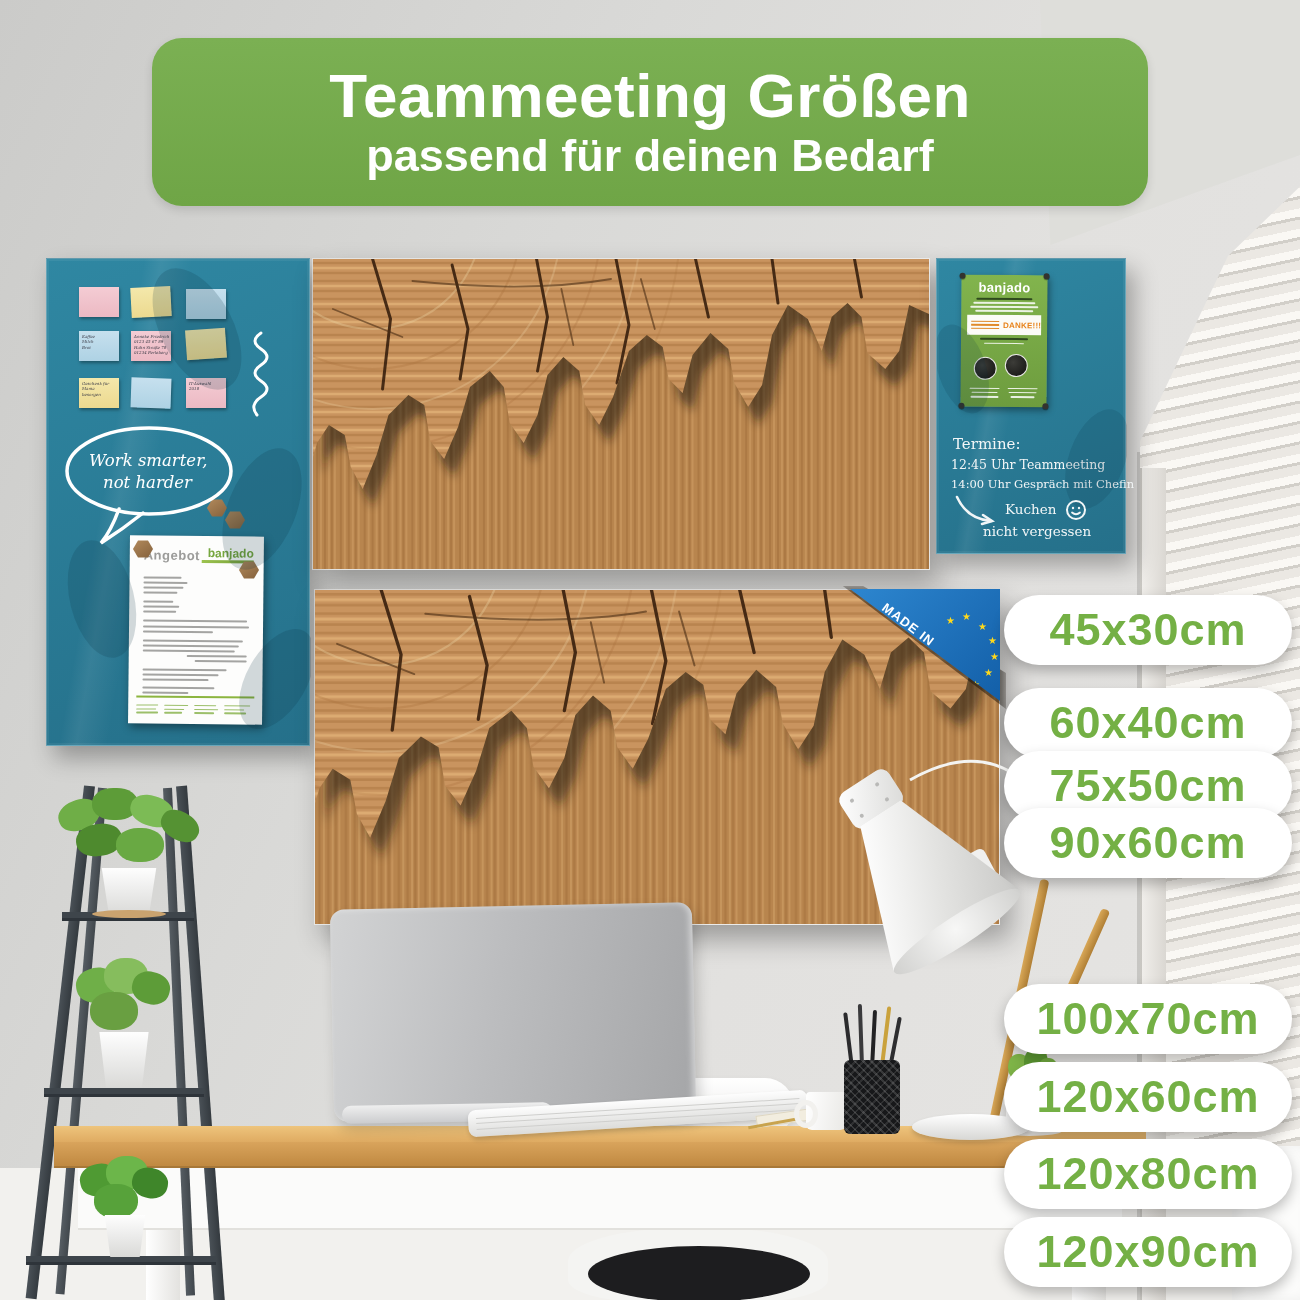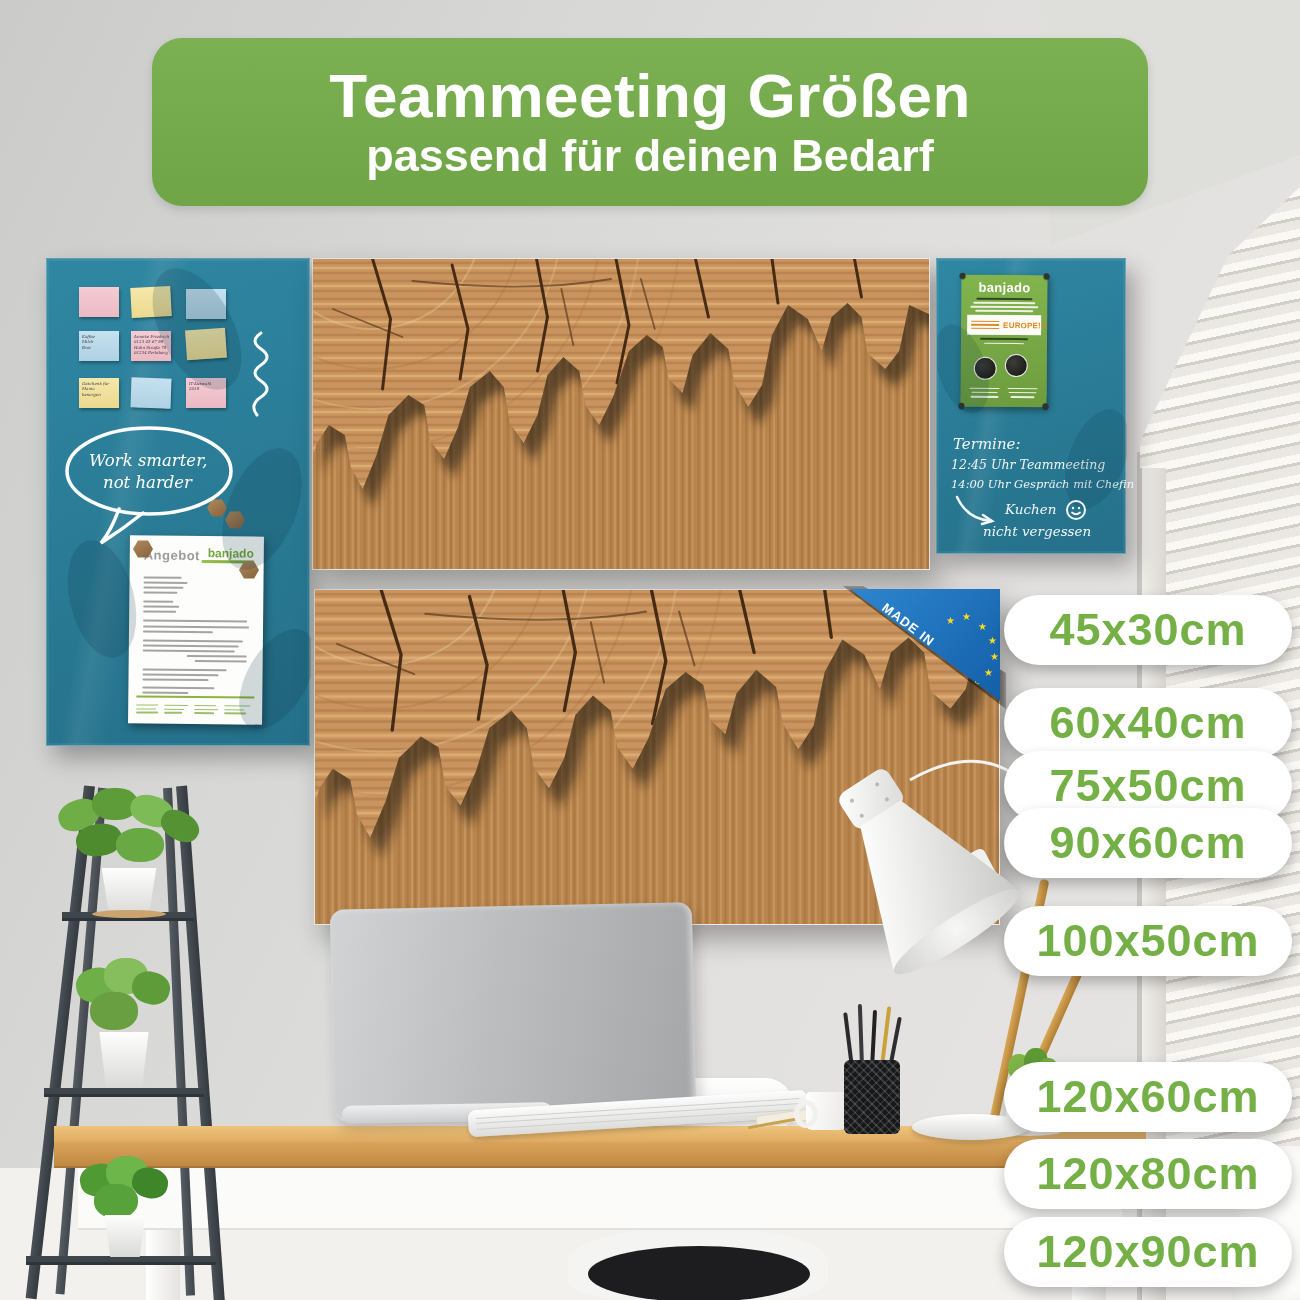--- a/index.html
+++ b/index.html
@@ -63,21 +63,21 @@
          background:linear-gradient(180deg,#82b44d,#6d9c3e);box-shadow:2px 3px 7px rgba(0,0,0,.4);padding-top:5px;text-align:center}
   .flyer .brand{color:#fff;font-size:13px;font-weight:bold;letter-spacing:.3px}
   .fl{display:block;height:1.6px;background:rgba(255,255,255,.85);margin:2.6px auto;border-radius:1px}
   .fld{display:block;height:2px;background:#2f4a1e;margin:2.5px auto;border-radius:1px}
   .danke-box{margin:3px auto;width:74px;height:20px;background:#fbfbf7;display:flex;align-items:center;padding:0 4px;gap:4px}
   .danke-lines i{display:block;width:28px;height:1.4px;background:#e08a2a;margin:2px 0}
   .danke{color:#e8841c;font-size:8px;font-weight:bold;letter-spacing:.2px}
   .dog{position:absolute;width:23px;height:23px;border-radius:50%;border:1.5px solid #e8e8e4;
        background:radial-gradient(circle at 35% 35%,#3c3c38,#121210)}
   .flmag{position:absolute;width:6px;height:6px;border-radius:50%;background:#33332f;box-shadow:0 1px 1px rgba(0,0,0,.4)}
-  .hand{position:absolute;color:#f2f6f7;font-family:"DejaVu Serif",serif;font-style:italic;white-space:nowrap}
+  .hand{position:absolute;color:#f2f6f7;font-family:"DejaVu Serif",serif;white-space:nowrap}
 
   
   .wood{z-index:3;box-shadow:10px 14px 26px rgba(0,0,0,.32);border:1px solid rgba(255,255,255,.35)}
   .board2a{left:312px;top:258px;width:618px;height:312px}
   .board2b{left:314px;top:589px;width:686px;height:336px}
   .wood svg{display:block;width:100%;height:100%}
 
   
   .badge-shadow{left:836px;top:586px;width:170px;height:128px;z-index:4;filter:blur(5px);
                 clip-path:polygon(4% 0,100% 96%,100% 68%,16% 0);background:rgba(22,15,8,.5)}
@@ -383,21 +383,21 @@
       <i class="fld" style="width:56px"></i>
       <i class="fl" style="width:62px"></i>
         <i class="fl" style="width:68px"></i>
         <i class="fl" style="width:58px"></i>
       <div class="danke-box">
         <span class="danke-lines">
             <i></i>
             <i></i>
             <i></i>
           </span>
-        <span class="danke">EUROPE!!!</span>
+        <span class="danke">DANKE!!!</span>
       </div>
       <i class="fld" style="width:48px"></i>
       <i class="fl" style="width:40px"></i>
       <div class="dog" style="left:13px;top:82px"></div>
       <div class="dog" style="left:44px;top:79px"></div>
       <div style="position:absolute;left:8px;top:110px;width:32px">
         <i class="fl" style="width:30px"></i>
           <i class="fl" style="width:26px"></i>
           <i class="fl" style="width:28px"></i>
       </div>
@@ -514,18 +514,18 @@
   <div class="abs succ-pot"></div>
   <div class="abs books1"></div>
   <div class="abs books2"></div>
   <div class="abs device"></div>
   <div class="abs lamp-base"></div>
 
   <div class="pill" style="top:595px">45x30cm</div>
   <div class="pill" style="top:688px">60x40cm</div>
   <div class="pill" style="top:751px">75x50cm</div>
   <div class="pill" style="top:808px">90x60cm</div>
-  <div class="pill" style="top:906px">100x50cm</div>
+  <div class="pill" style="top:984px">100x70cm</div>
   <div class="pill" style="top:1062px">120x60cm</div>
   <div class="pill" style="top:1139px">120x80cm</div>
   <div class="pill" style="top:1217px">120x90cm</div>
 
 </div>
 
 </body></html>

